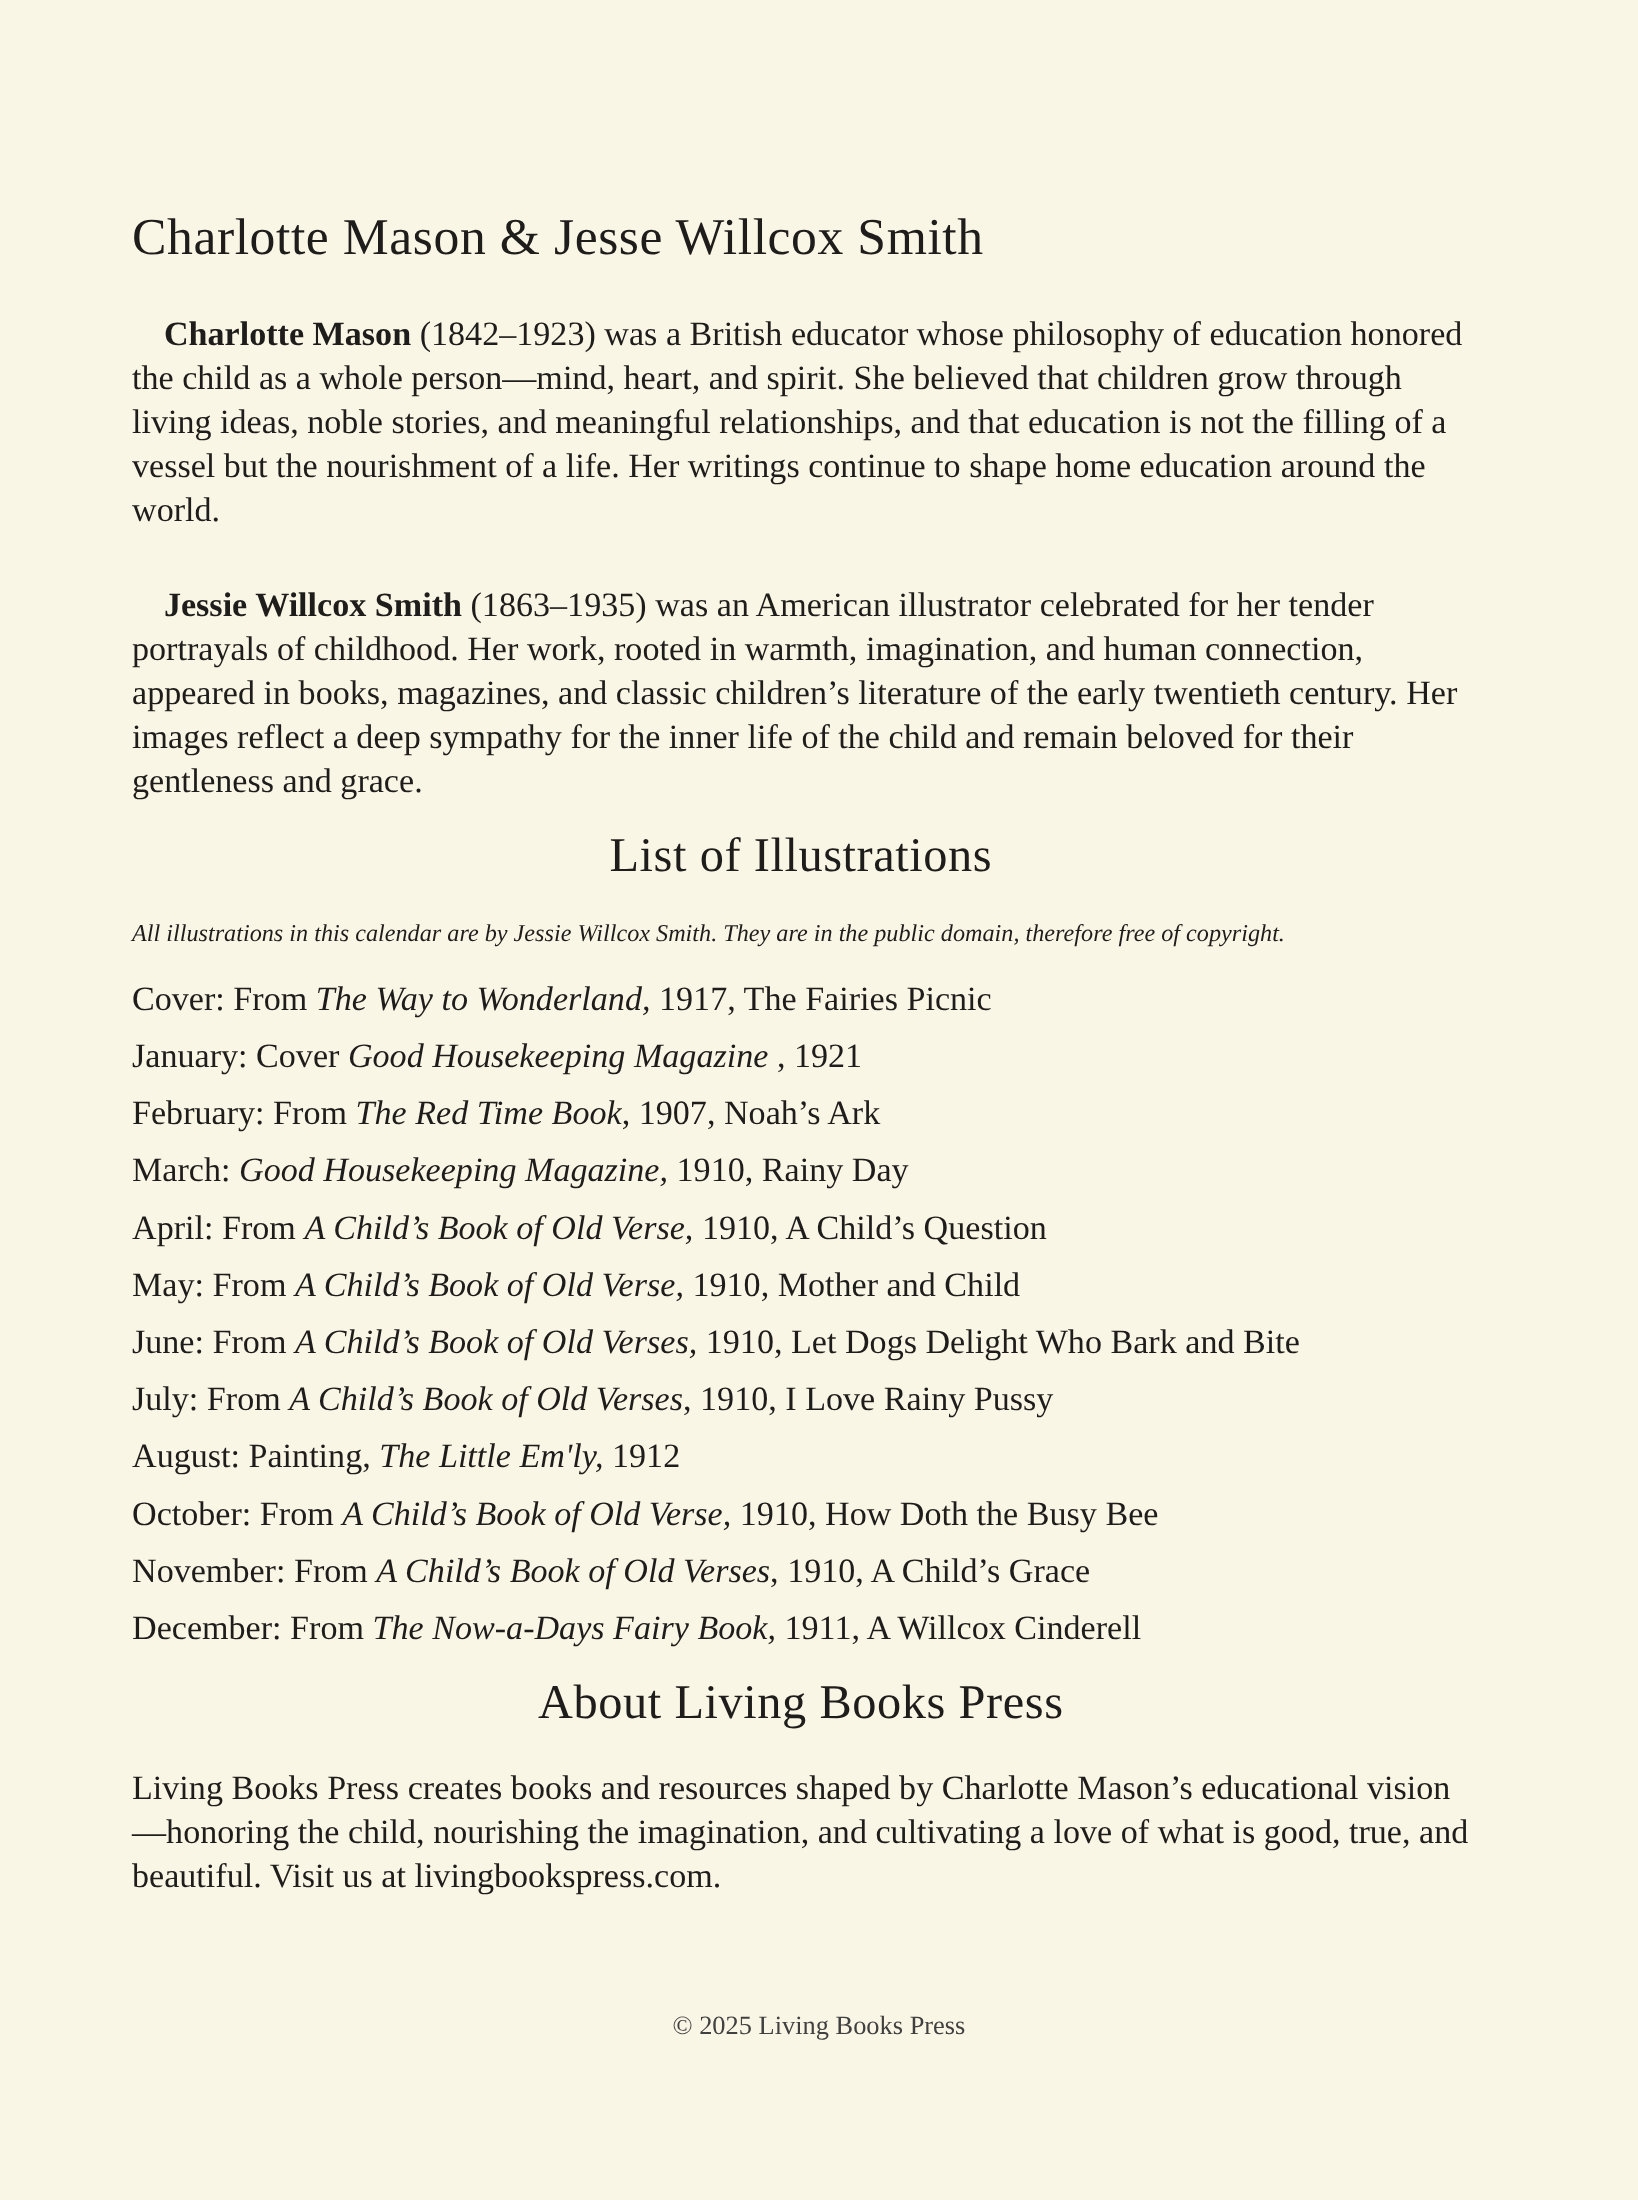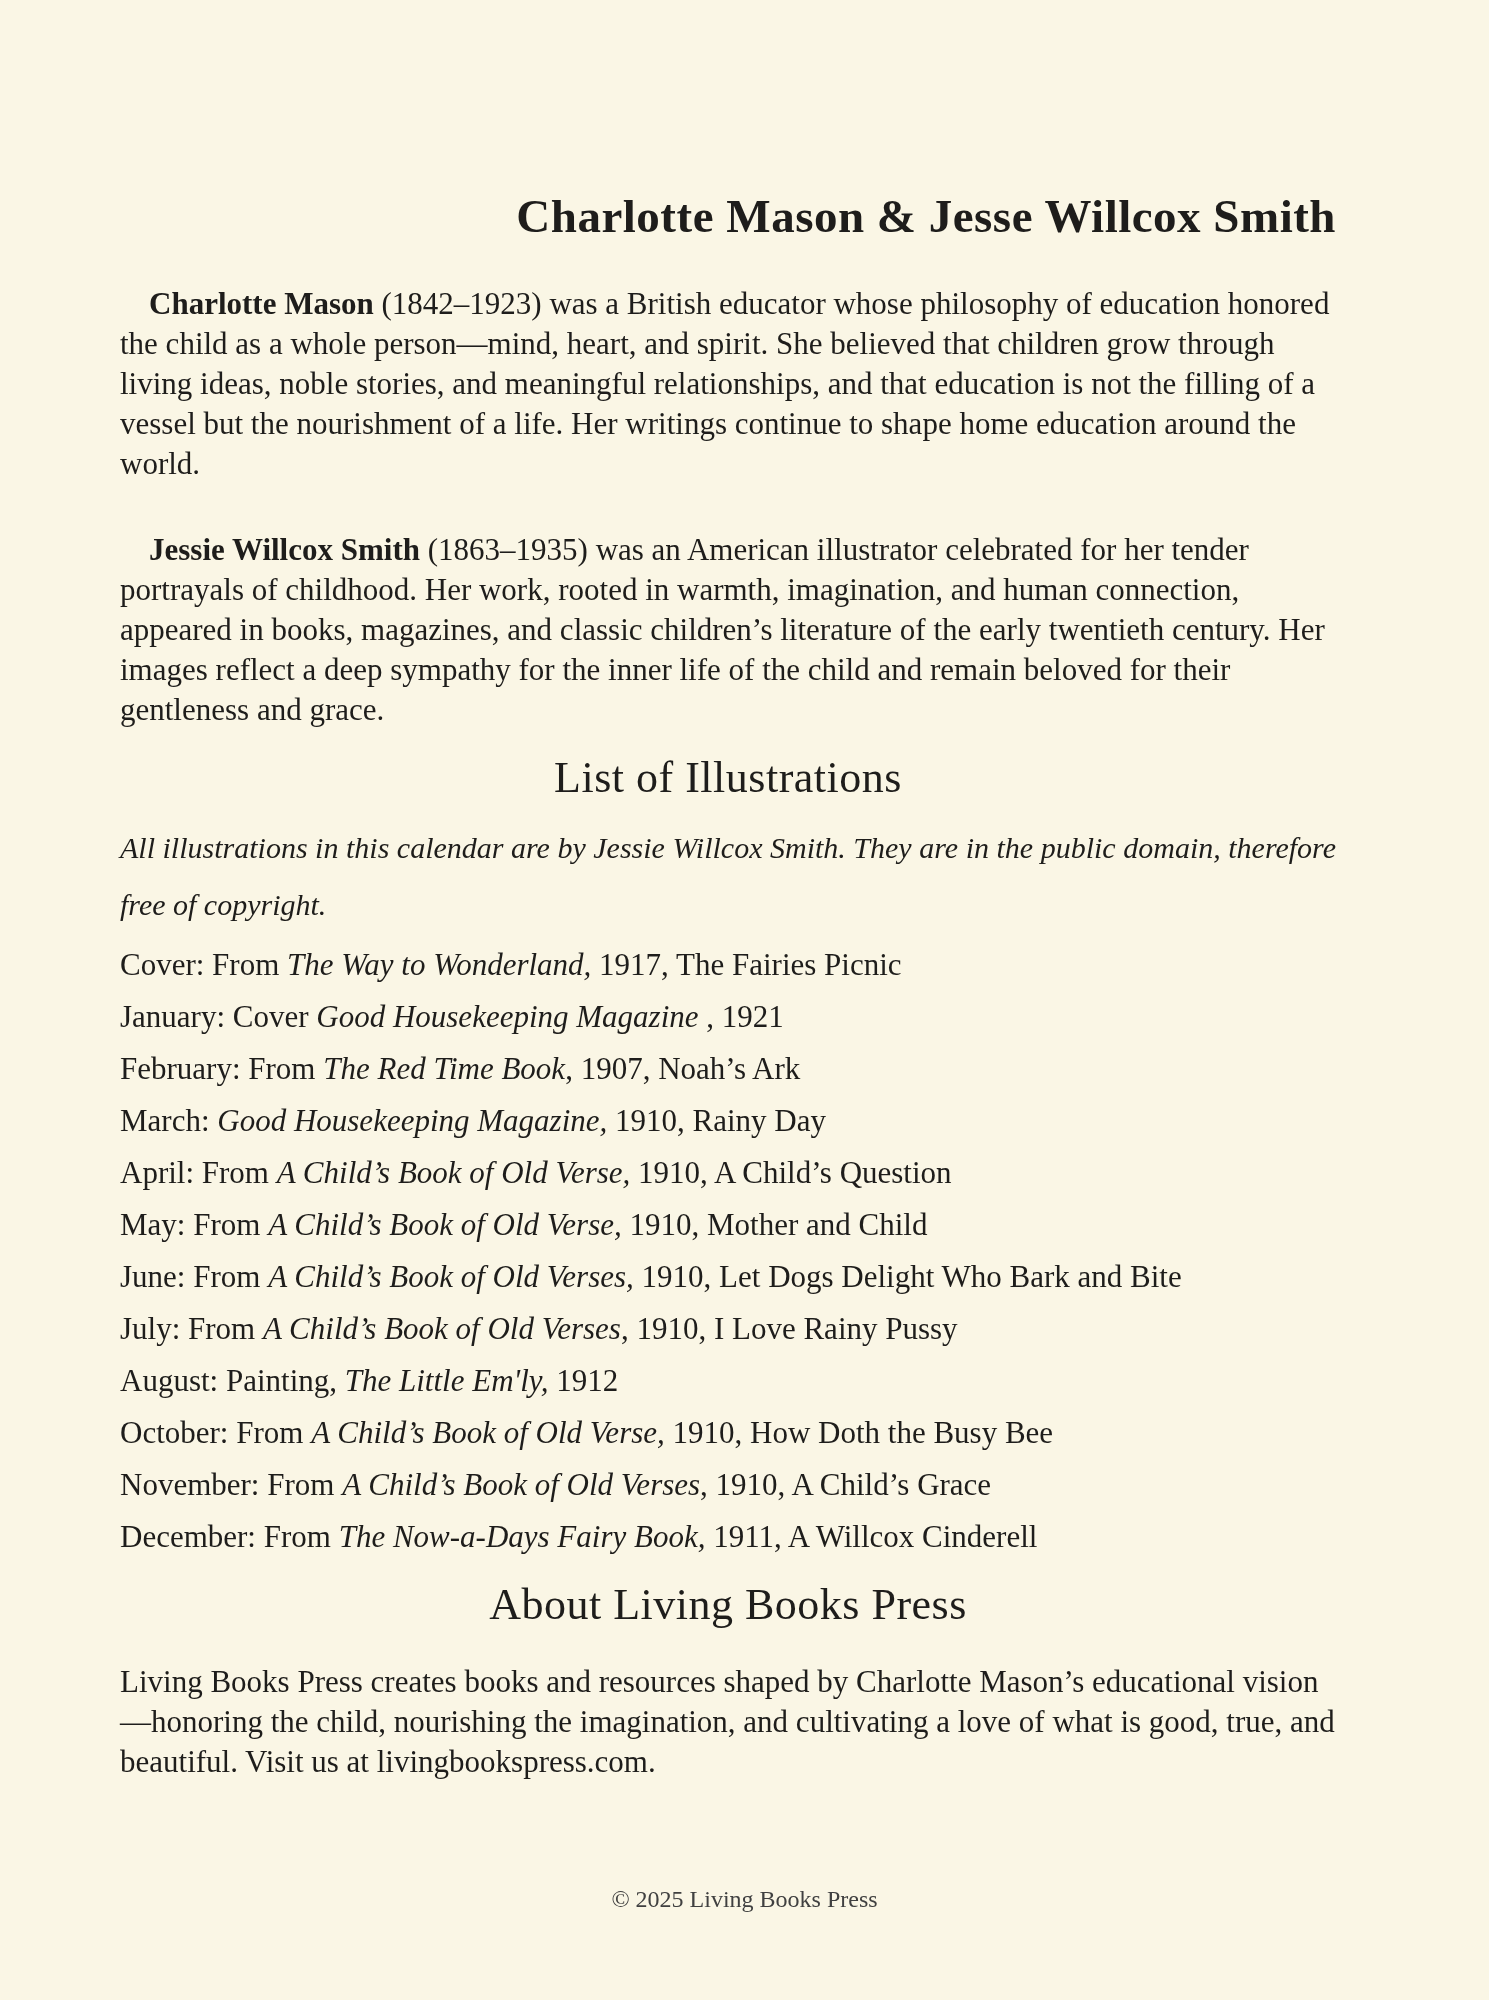--- a/index.html
+++ b/index.html
@@ -14,23 +14,23 @@
     color: #1e1d1b;
     overflow: hidden;
   }
   .content {
     margin-left: 120px;
     width: 1216px;
   }
   .page-title {
     margin: 188px 0 0 0;
     font-size: 47px;
-    font-weight: 700;
+    font-weight: 400;
     line-height: 1.2;
-    text-align: right;
+    text-align: left;
     letter-spacing: 0.5px;
   }
   .bio {
     font-size: 31px;
     line-height: 40px;
     margin: 40px 0 0 0;
   }
   .bio + .bio {
     margin-top: 46px;
   }
@@ -41,21 +41,21 @@
   .section-heading {
     font-size: 44px;
     font-weight: 400;
     line-height: 1.2;
     text-align: center;
     margin: 22px 0 0 0;
     letter-spacing: 0.5px;
   }
   .illustration-note {
     font-style: italic;
-    font-size: 30px;
+    font-size: 22px;
     line-height: 57px;
     text-align: justify;
     margin: 14px 0 0 0;
   }
   .illustration-list {
     margin-top: 6px;
     font-size: 31px;
   }
   .loi-item {
     line-height: 52px;

